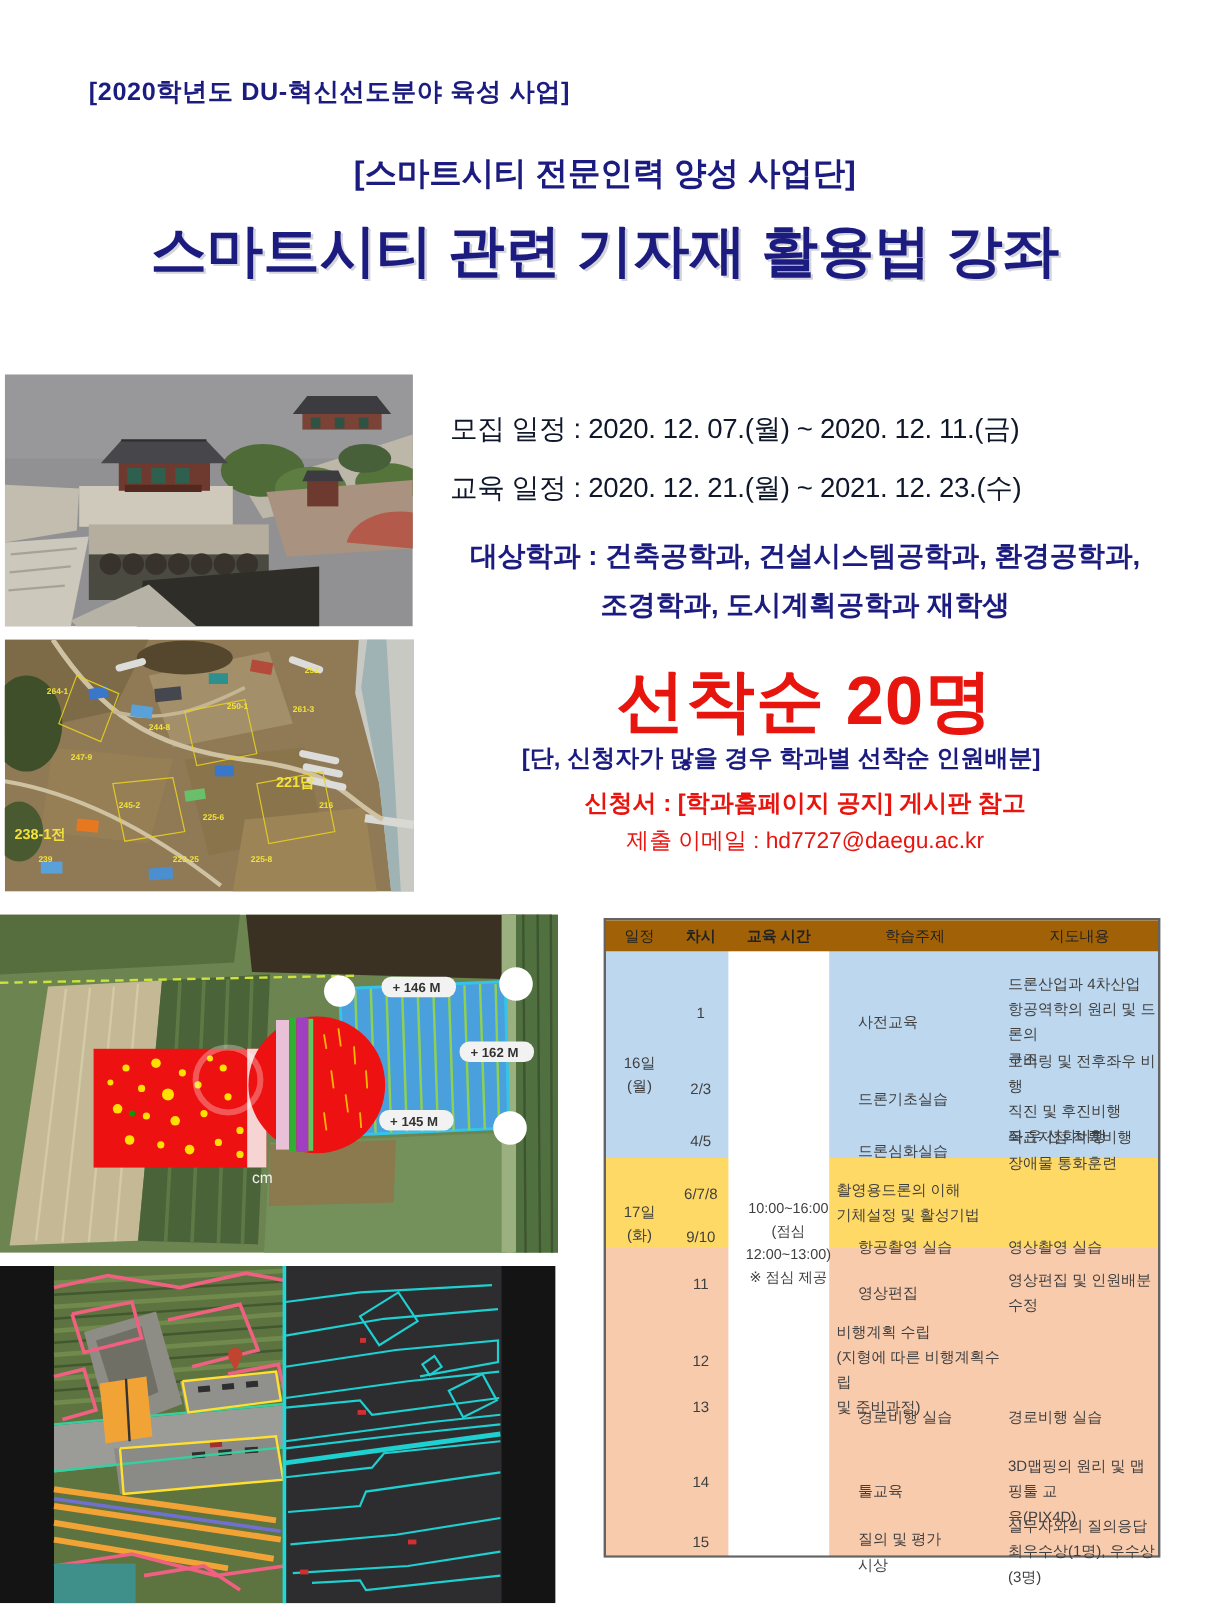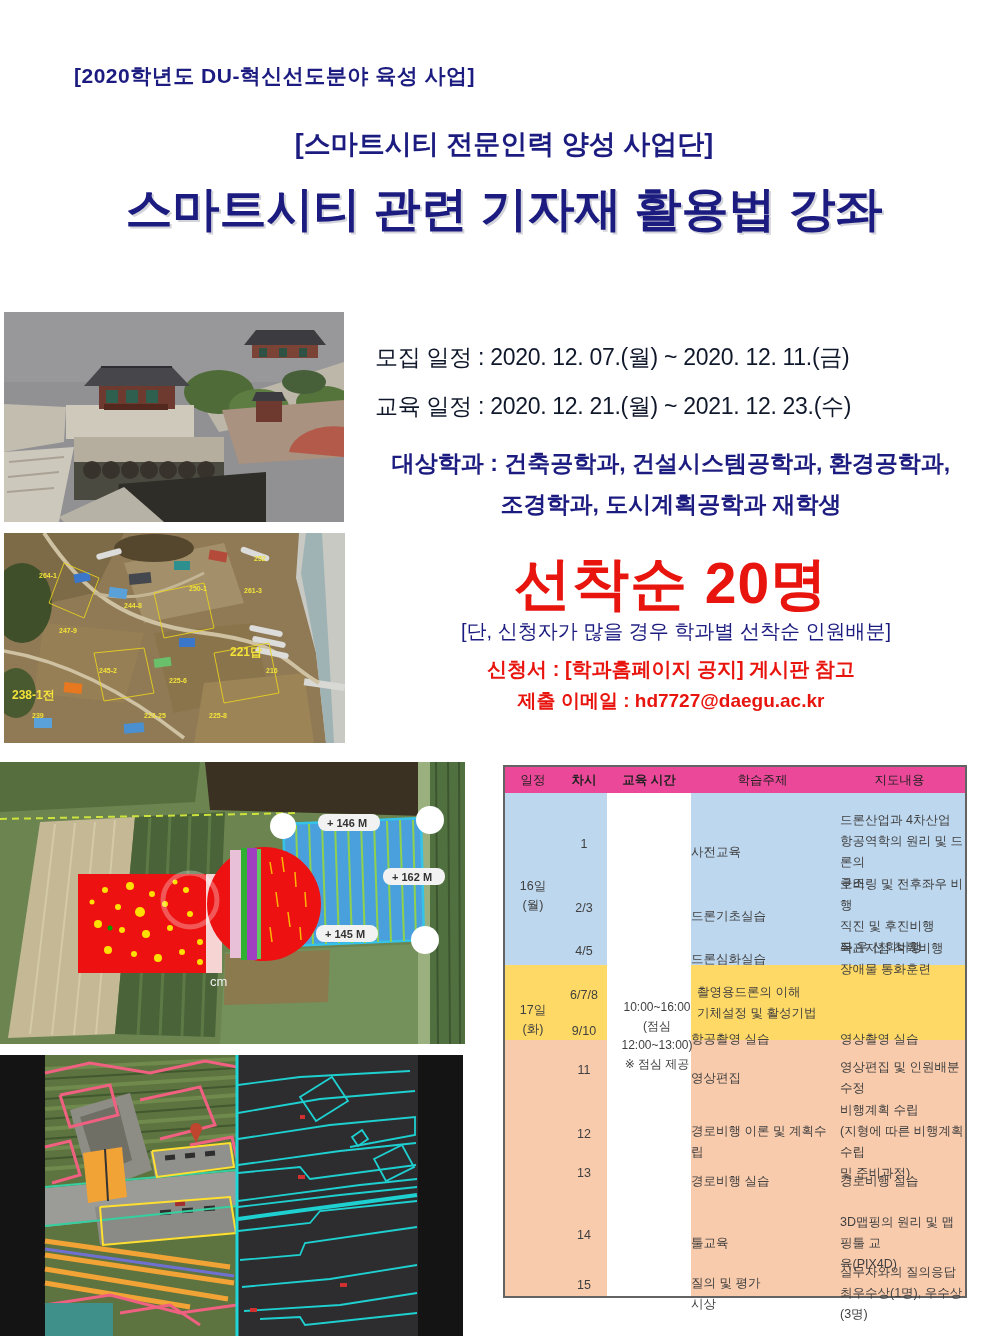--- a/index.html
+++ b/index.html
@@ -22,56 +22,56 @@
   }
 
   
   .info-line{font-size:23px;color:#0f172a;letter-spacing:-.3px;}
   .recruit{left:375px;top:342px;}
   .training{left:375px;top:391px;}
   .dept{left:375px;width:592px;text-align:center;font-size:23px;font-weight:bold;}
   .dept1{top:448px;}
   .dept2{top:489px;}
   .capacity{left:375px;width:592px;text-align:center;top:546px;font-size:57px;font-weight:900;letter-spacing:1px;}
-  .cap-note{left:380px;width:592px;text-align:center;top:618px;font-size:20px;font-weight:normal;}
+  .cap-note{left:355px;width:592px;text-align:center;top:618px;font-size:20px;font-weight:bold;}
   .apply{left:375px;width:592px;text-align:center;top:656px;font-size:20px;font-weight:bold;}
-  .email{left:375px;width:592px;text-align:center;top:688px;font-size:19px;font-weight:bold;}
+  .email{left:375px;width:592px;text-align:center;top:688px;font-size:19px;font-weight:normal;}
 
   
   .photo{display:block;}
   .photo1{left:4px;top:312px;}
   .photo2{left:4px;top:533px;}
   .photo3{left:0px;top:762px;}
   .photo4{left:0px;top:1055px;}
 
   
   .tbl{
     left:503px;top:765px;width:464px;height:533px;background:#ffffff;
     border:2px solid #636363;box-sizing:border-box;
     font-size:12.5px;color:#3f3f3f;
   }
   .tbl-head{
     display:grid;grid-template-columns:56px 46px 84px 143px 1fr;
-    height:26px;background:#ec4899;align-items:center;text-align:center;color:#222;
+    height:26px;background:#a16207;align-items:center;text-align:center;color:#222;
   }
   .tbl-head .b{font-weight:bold;}
   .tbl-body{position:relative;height:503px;}
   .timecol{position:absolute;left:102px;top:0;width:84px;height:100%;background:#ffffff;z-index:1;}
   .timetext{position:absolute;left:102px;width:100px;top:188px;z-index:3;text-align:center;line-height:19px;font-size:12px;}
   .sec{position:relative;}
   .sec1{background:#bdd7ee;height:172px;}
   .sec2{background:#ffd966;height:75px;}
   .sec3{background:#f8cbad;height:256px;}
   .datelab{
     position:absolute;left:0;top:0;width:56px;height:100%;z-index:2;
     display:flex;align-items:center;justify-content:center;text-align:center;line-height:19px;
   }
   .trow{display:grid;grid-template-columns:56px 46px 84px 143px 1fr;position:relative;z-index:2;}
   .c-sess{display:flex;align-items:center;justify-content:center;}
-  .c-topic{display:flex;align-items:center;padding-left:0;line-height:21px;}
+  .c-topic{display:flex;align-items:center;padding-left:24px;line-height:21px;}
   .c-cont{display:flex;align-items:center;padding-left:6px;line-height:21px;}
 </style>
 </head>
 <body>
 
 <div class="abs program-line navy">[2020학년도 DU-혁신선도분야 육성 사업]</div>
 <div class="abs org-line navy">[스마트시티 전문인력 양성 사업단]</div>
 <div class="abs main-title navy">스마트시티 관련 기자재 활용법 강좌</div>
 
 <svg class="abs photo photo1" width="340" height="210" viewBox="0 0 340 210">
@@ -468,21 +468,20 @@
         <div></div>
         <div class="c-sess">11</div>
         <div></div>
         <div class="c-topic prelines">영상편집</div>
         <div class="c-cont prelines">영상편집 및 인원배분 수정</div>
       </div>
       <div class="trow" style="height:67px">
         <div></div>
         <div class="c-sess">12</div>
         <div></div>
-        <div class="c-topic prelines">경로비행 이론 및 계획수립</div>
         <div class="c-cont prelines">비행계획 수립
 (지형에 따른 비행계획수립
 및 준비과정)</div>
       </div>
       <div class="trow" style="height:45px">
         <div></div>
         <div class="c-sess">13</div>
         <div></div>
         <div class="c-topic prelines">경로비행 실습</div>
         <div class="c-cont prelines">경로비행 실습</div>

